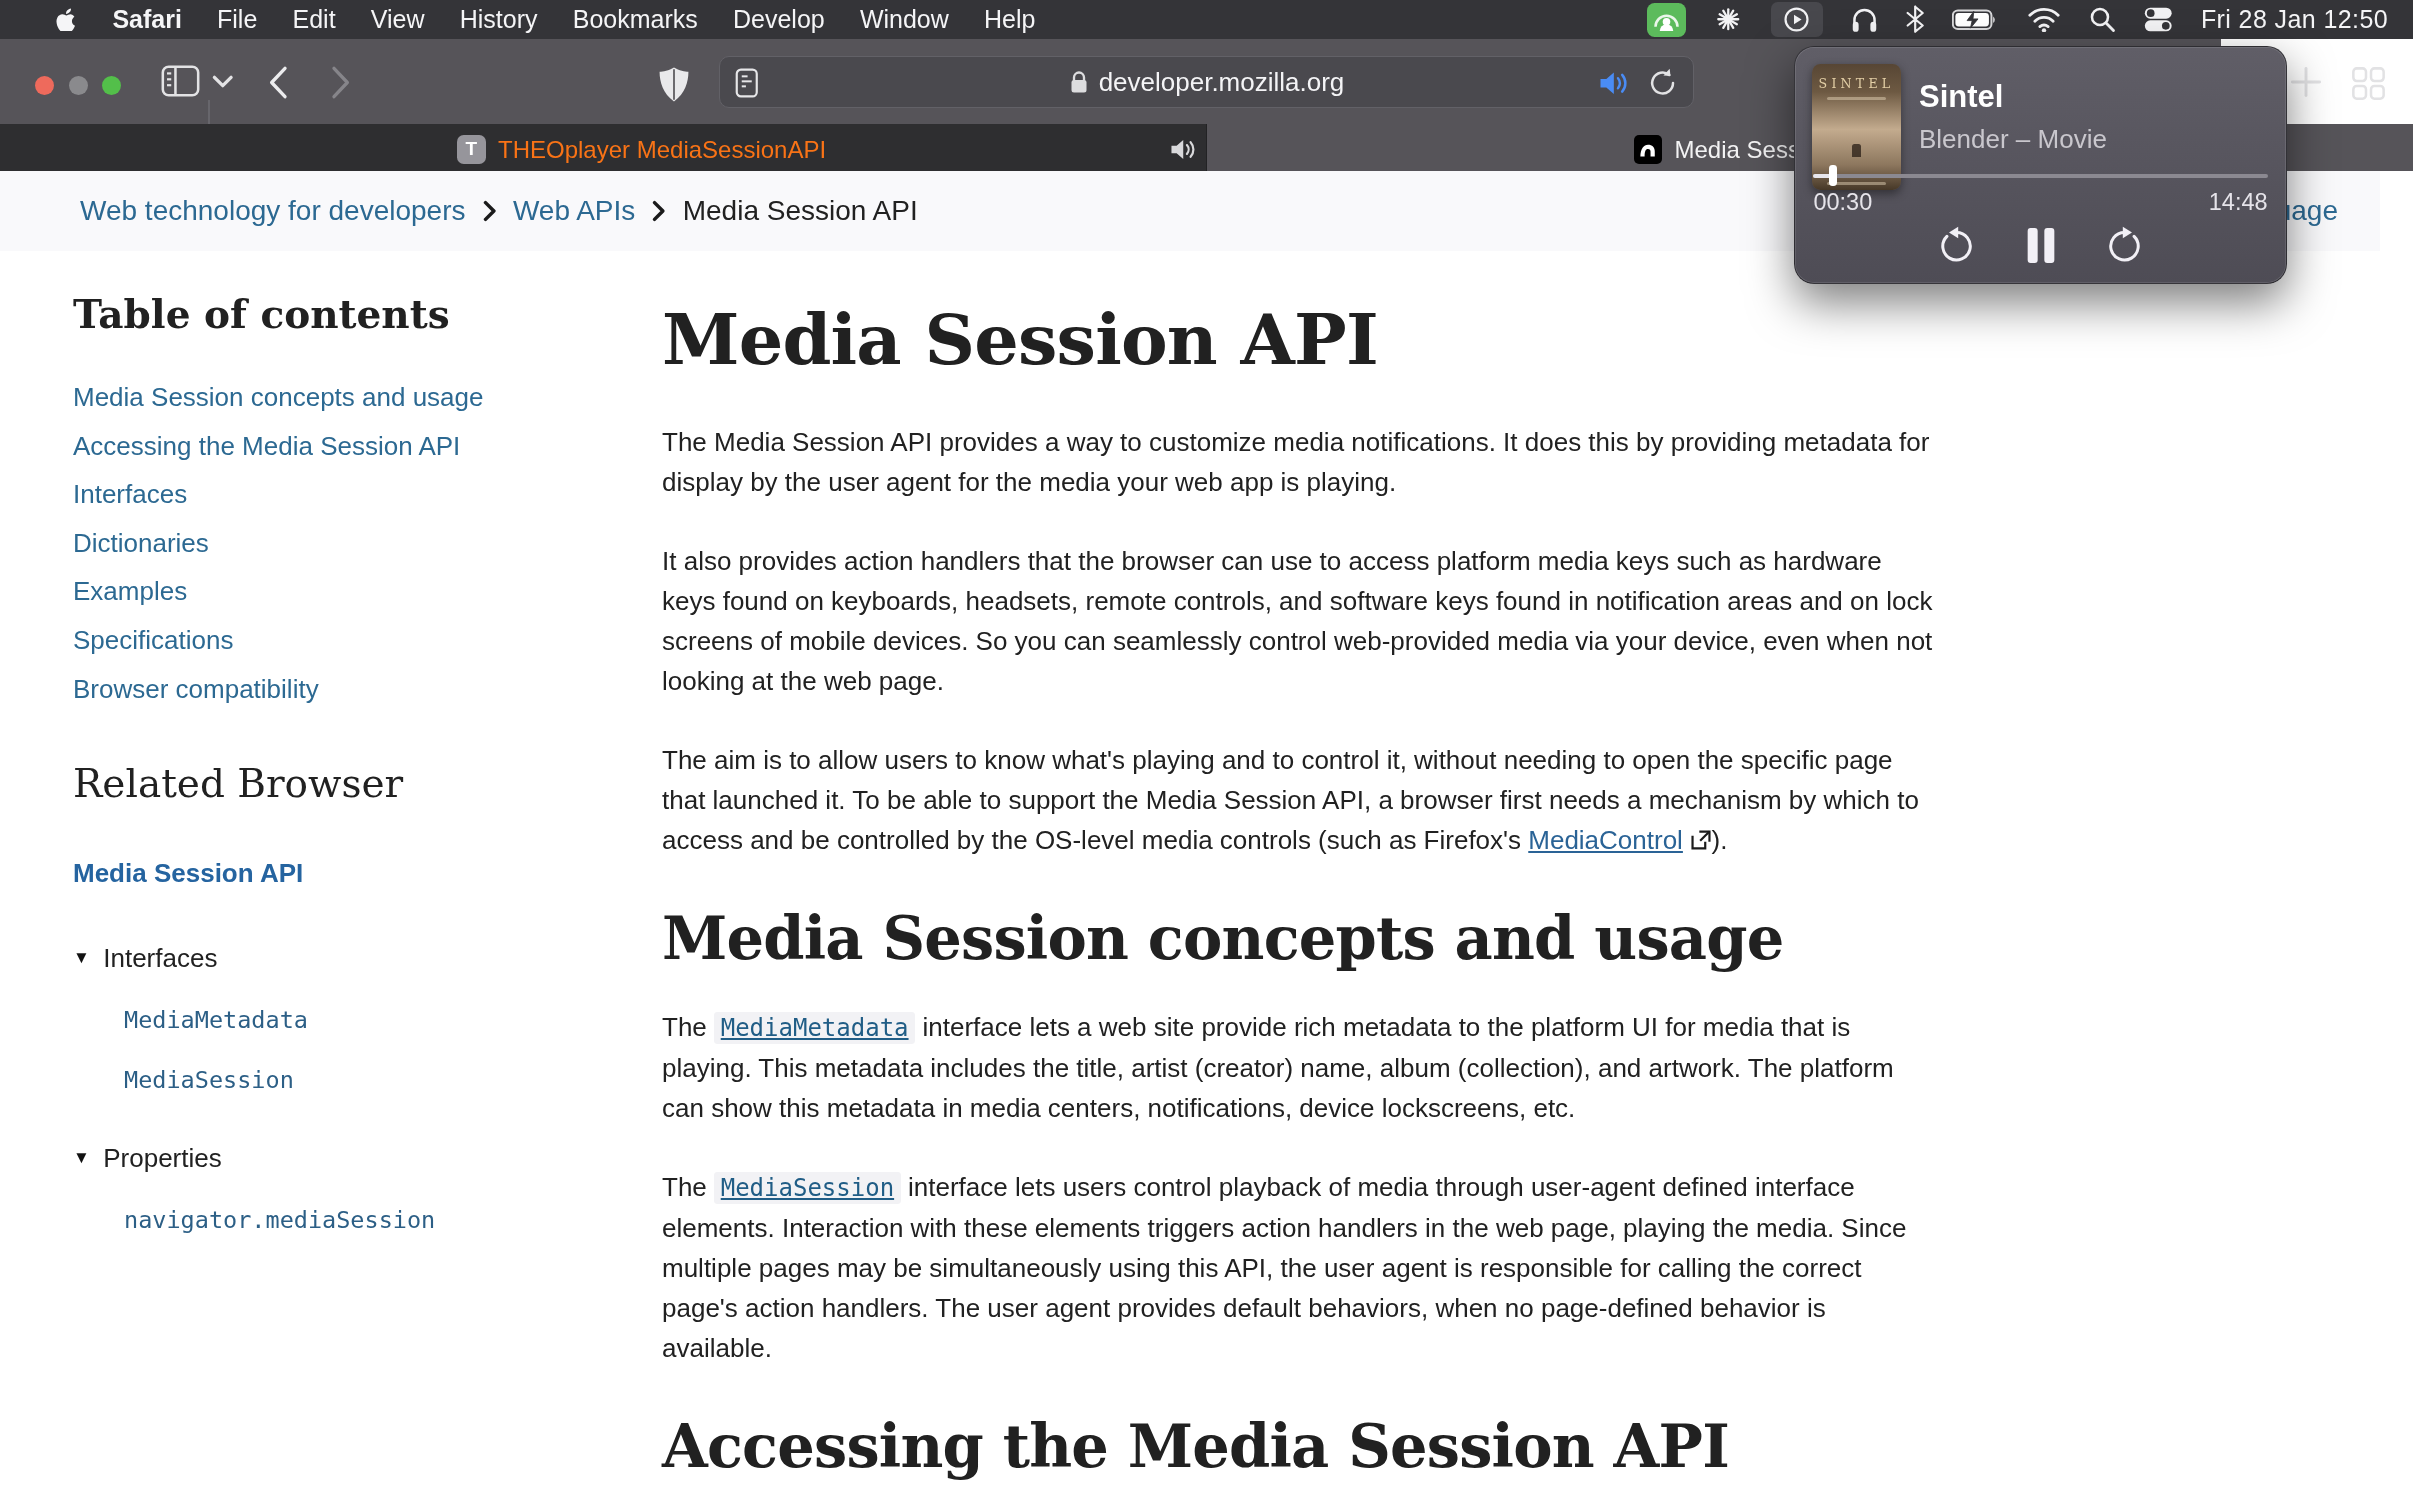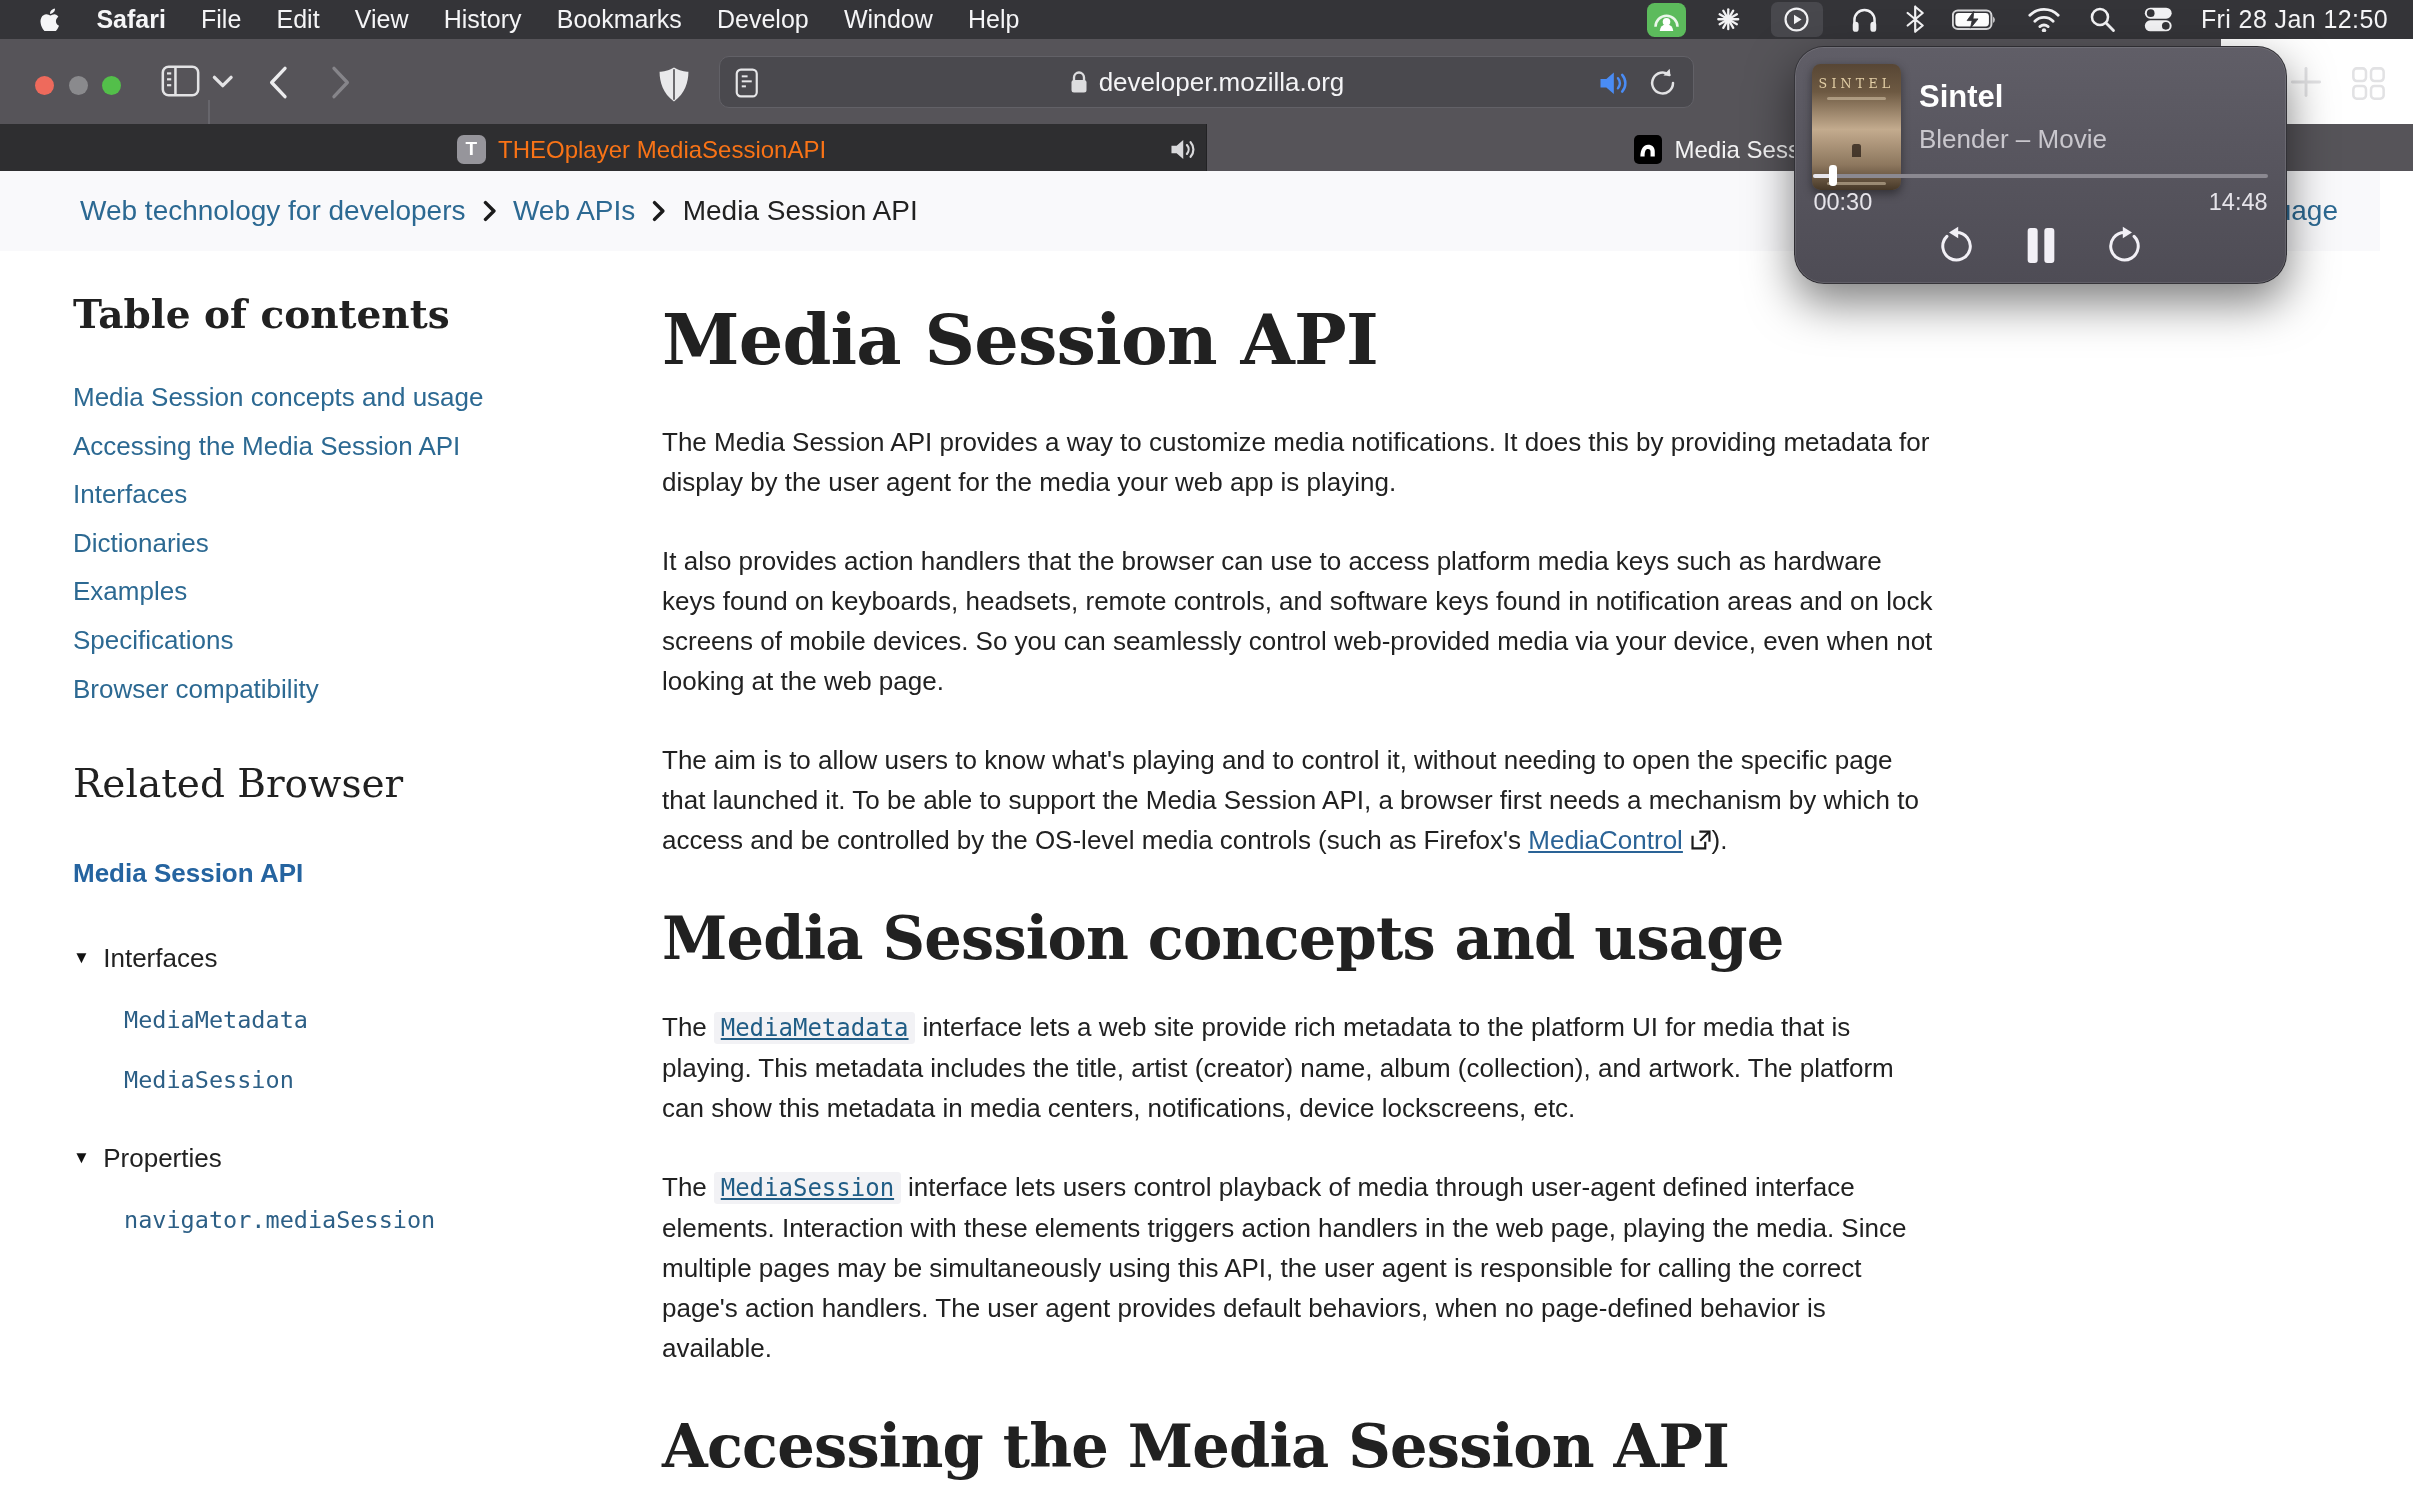--- a/index.html
+++ b/index.html
@@ -4,21 +4,21 @@
 <style>
   * { margin:0; padding:0; box-sizing:border-box; }
   html,body { width:2413px; height:1508px; overflow:hidden; }
   body { position:relative; background:#ffffff; font-family:"Liberation Sans", sans-serif; }
   svg { display:block; }
 
   
   .menubar { position:absolute; top:0; left:0; width:2413px; height:39px;
     background:#343438; display:flex; align-items:center; justify-content:space-between;
     color:#f5f5f7; font-size:25px; z-index:40; }
-  .menubar-left { display:flex; align-items:center; height:100%; padding-left:22px; }
+  .menubar-left { display:flex; align-items:center; height:100%; padding-left:38px; }
   .apple-menu { padding:0 18.4px; display:flex; align-items:center; }
   .menu-item { padding:0 17.6px; height:100%; display:flex; align-items:center; white-space:nowrap; }
   .menu-item.app-name { font-weight:bold; }
   .menubar-right { display:flex; align-items:center; height:100%; padding-right:25px; gap:28px; }
   .status-icon { display:flex; align-items:center; justify-content:center; }
   .np-active { background:#48484d; border-radius:6.7px; padding:4.2px 12.6px; }
   .clock { white-space:nowrap; letter-spacing:0.4px; }
 
   
   .toolbar { position:absolute; top:39px; left:0; width:2221px; height:85px; background:#565459; }
@@ -72,21 +72,21 @@
   .article h1 { font-family:"DejaVu Serif", serif; font-weight:bold; font-size:70px; line-height:1; margin:54px 0 47px; letter-spacing:-0.8px; }
   .article h2 { font-family:"DejaVu Serif", serif; font-weight:bold; font-size:59px; line-height:1; margin:49px 0 39px; letter-spacing:-0.8px; }
   .article p { font-size:26px; line-height:40px; margin-bottom:39px; }
   .code-link { font-family:"DejaVu Sans Mono", monospace; font-size:24px; color:#205d86;
     background:#f2f2f5; padding:1.7px 6.7px; border-radius:3.4px; text-decoration:underline; }
   .text-link { color:#2a6396; text-decoration:underline; }
   .ext-icon { display:inline-block; vertical-align:-1.7px; margin-left:6.7px; }
 
   
   .widget { position:absolute; left:1794px; top:46px; width:493px; height:238px; z-index:60;
-    border-radius:30px; background:linear-gradient(180deg,#605e67 0%, #56545d 55%, #4e4c55 100%);
+    border-radius:20px; background:linear-gradient(180deg,#605e67 0%, #56545d 55%, #4e4c55 100%);
     border:1.7px solid rgba(20,20,22,.55); box-shadow:0 18.4px 46px rgba(0,0,0,.5), inset 0 0 0 0.8px rgba(255,255,255,.14);
     color:#fff; }
   .album { position:absolute; left:17px; top:17px; width:89px; height:126px; border-radius:8.4px; overflow:hidden;
     background:linear-gradient(180deg,#574634 0%, #705b44 22%, #c0a popup988 45%, #c3ab8e 55%, #8d775e 78%, #463827 100%);
     background:linear-gradient(180deg,#574634 0%, #6d5942 22%, #c3ab8e 52%, #8d775e 80%, #463827 100%);
     box-shadow:0 3.4px 10px rgba(0,0,0,.4); }
   .album .art-title { margin-top:11.7px; text-align:center; font-size:12.6px; letter-spacing:4.2px;
     color:#e3cfa6; font-family:"DejaVu Serif", serif; }
   .album .art-line { height:2.5px; margin:6.7px 15px 0; background:rgba(235,220,190,.45); border-radius:1.7px; }
   .album .art-fig { width:8.4px; height:13.4px; background:rgba(40,30,22,.75); margin:44px auto 0; border-radius:2.5px 2.5px 0 0; }

